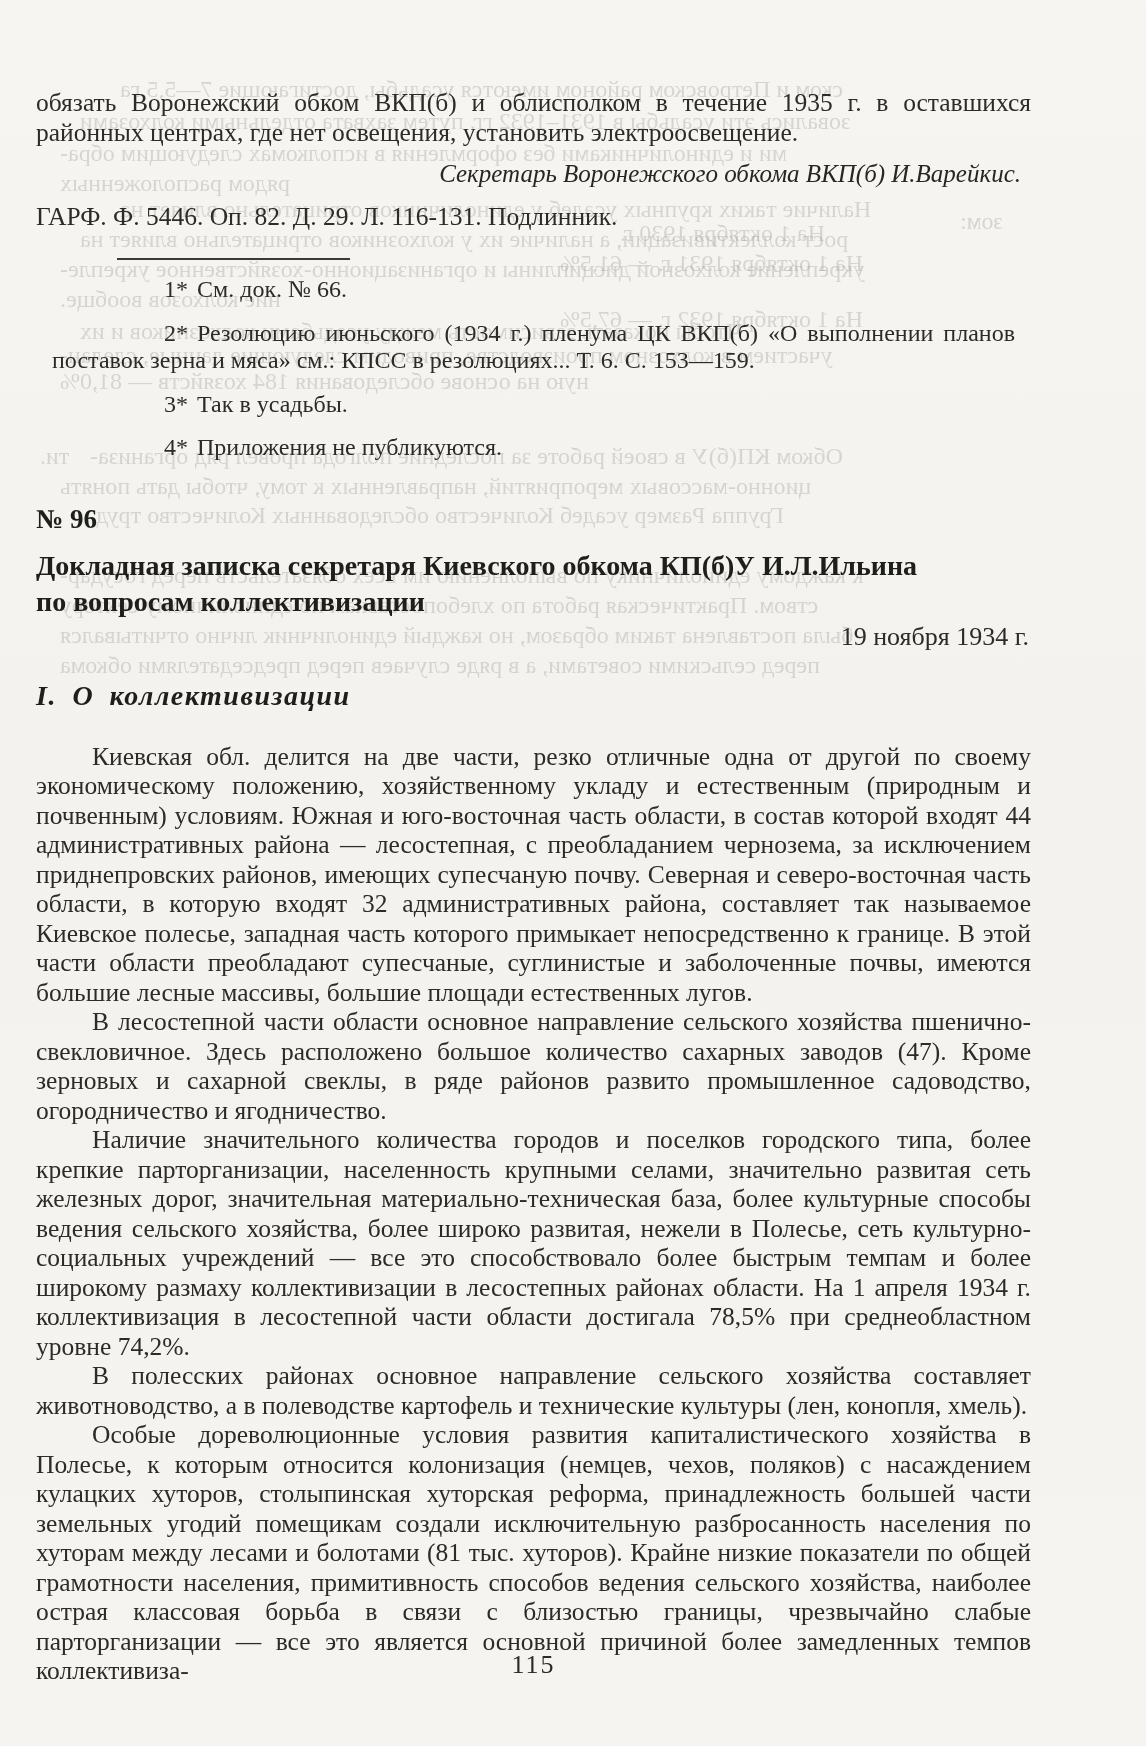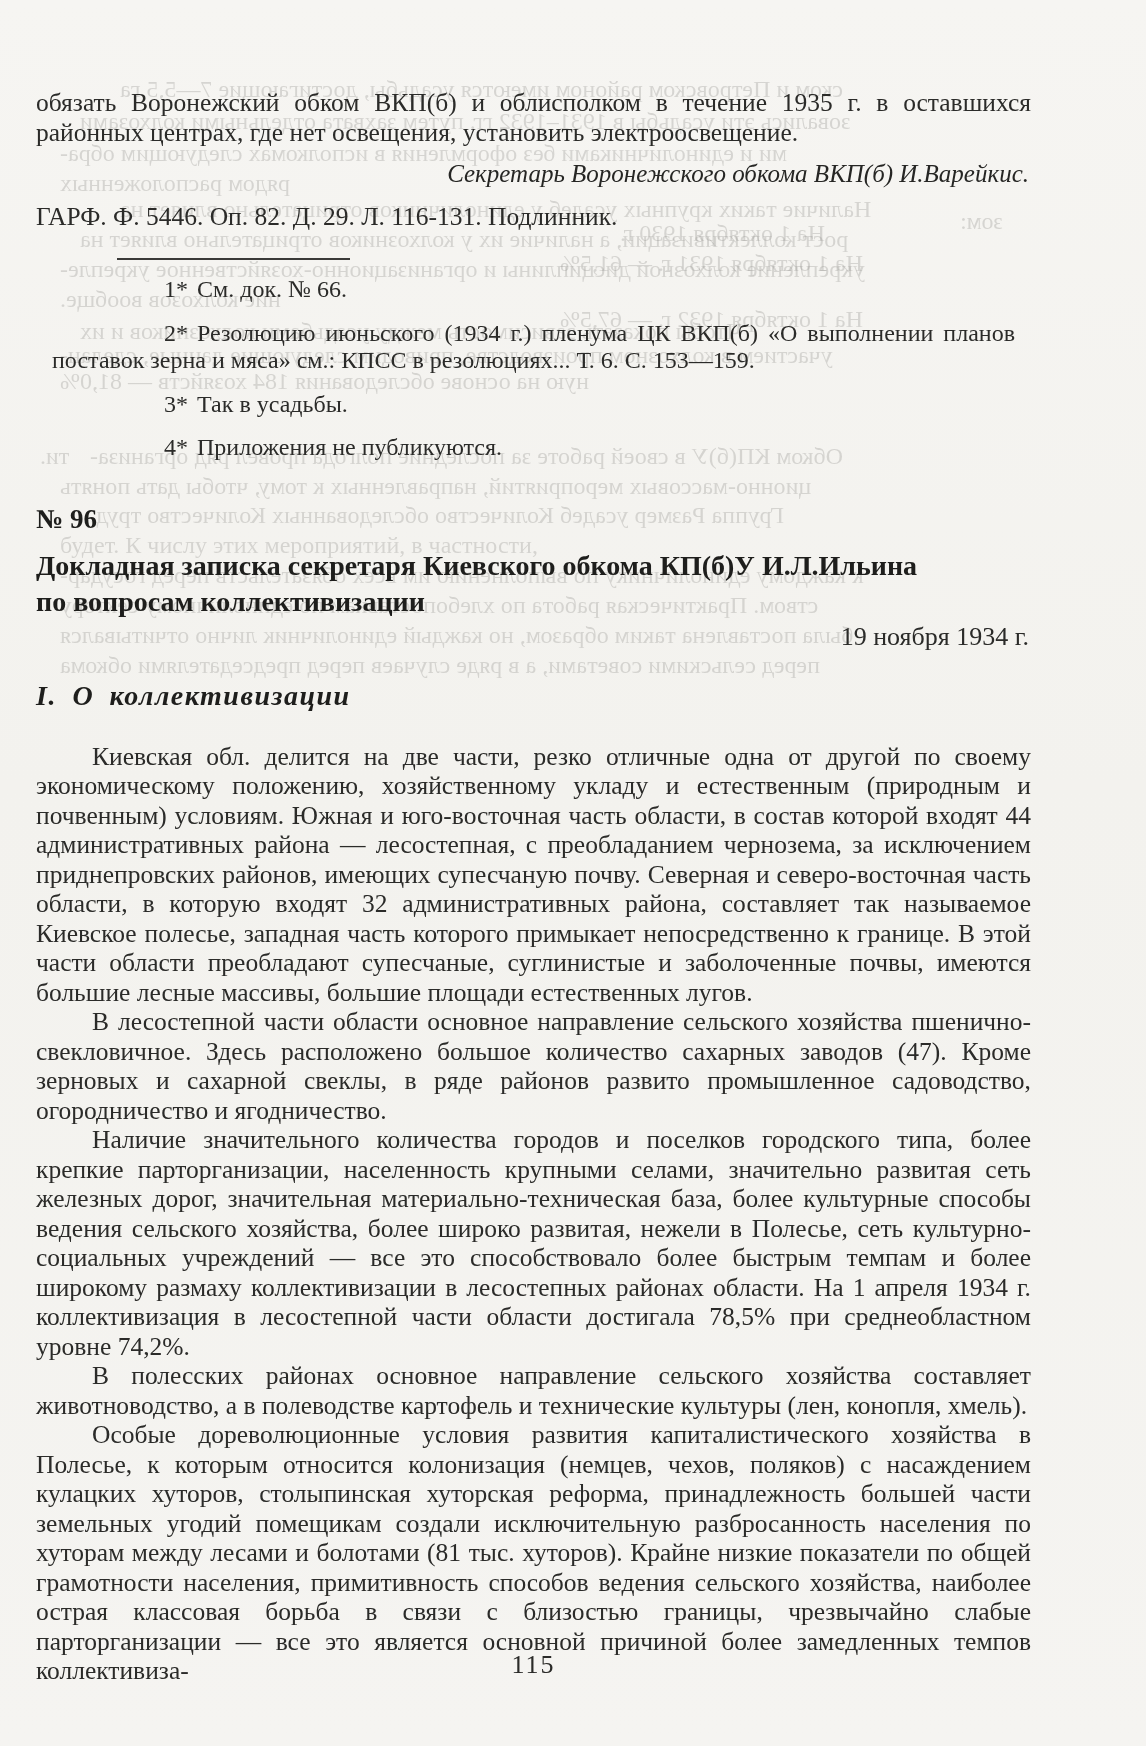--- a/index.html
+++ b/index.html
@@ -38,21 +38,21 @@
     padding-top: 80px;
   }
   .frag {
     margin: 0;
     font-size: 25.5px;
     line-height: 30px;
     text-align: justify;
   }
   .sigs { margin-top: 10px; }
   .sig {
-    margin: 0;
+    margin: 8px;
     font-style: italic;
     font-size: 25px;
     line-height: 31px;
     text-align: right;
     padding-right: 2px;
     color: #262624;
   }
   .archive {
     margin: 13px 0 0 0;
     font-size: 25.5px;
@@ -161,21 +161,20 @@
       <span class="bleed-line" style="top: 368px; left: 60px;">ную на основе обследования 184 хозяйств — 81,0%</span>
 
       <span class="bleed-line" style="top: 443px; left: 40px;">ти.</span>
 
       <span class="bleed-line" style="top: 443px; left: 90px;">Обком КП(б)У в своей работе за последние полгода провел ряд организа-</span>
 
       <span class="bleed-line" style="top: 473px; left: 60px;">ционно-массовых мероприятий, направленных к тому, чтобы дать понять</span>
 
       <span class="bleed-line" style="top: 502px; left: 90px;">Группа    Размер усадеб    Количество обследованных    Количество труд.</span>
 
-      <span class="bleed-line no-mirror" style="top: 532px; left: 60px;">будет. К числу этих мероприятий, в частности,</span>
 
       <span class="bleed-line" style="top: 562px; left: 60px;">к каждому единоличнику по выполнению им всех обязательств перед государ-</span>
 
       <span class="bleed-line" style="top: 592px; left: 60px;">ством. Практическая работа по хлебопоставкам по единоличному сектору</span>
 
       <span class="bleed-line" style="top: 622px; left: 60px;">была поставлена таким образом, но каждый единоличник лично отчитывался</span>
 
       <span class="bleed-line" style="top: 652px; left: 60px;">перед сельскими советами, а в ряде случаев перед председателями обкома</span>
     </div>
 

